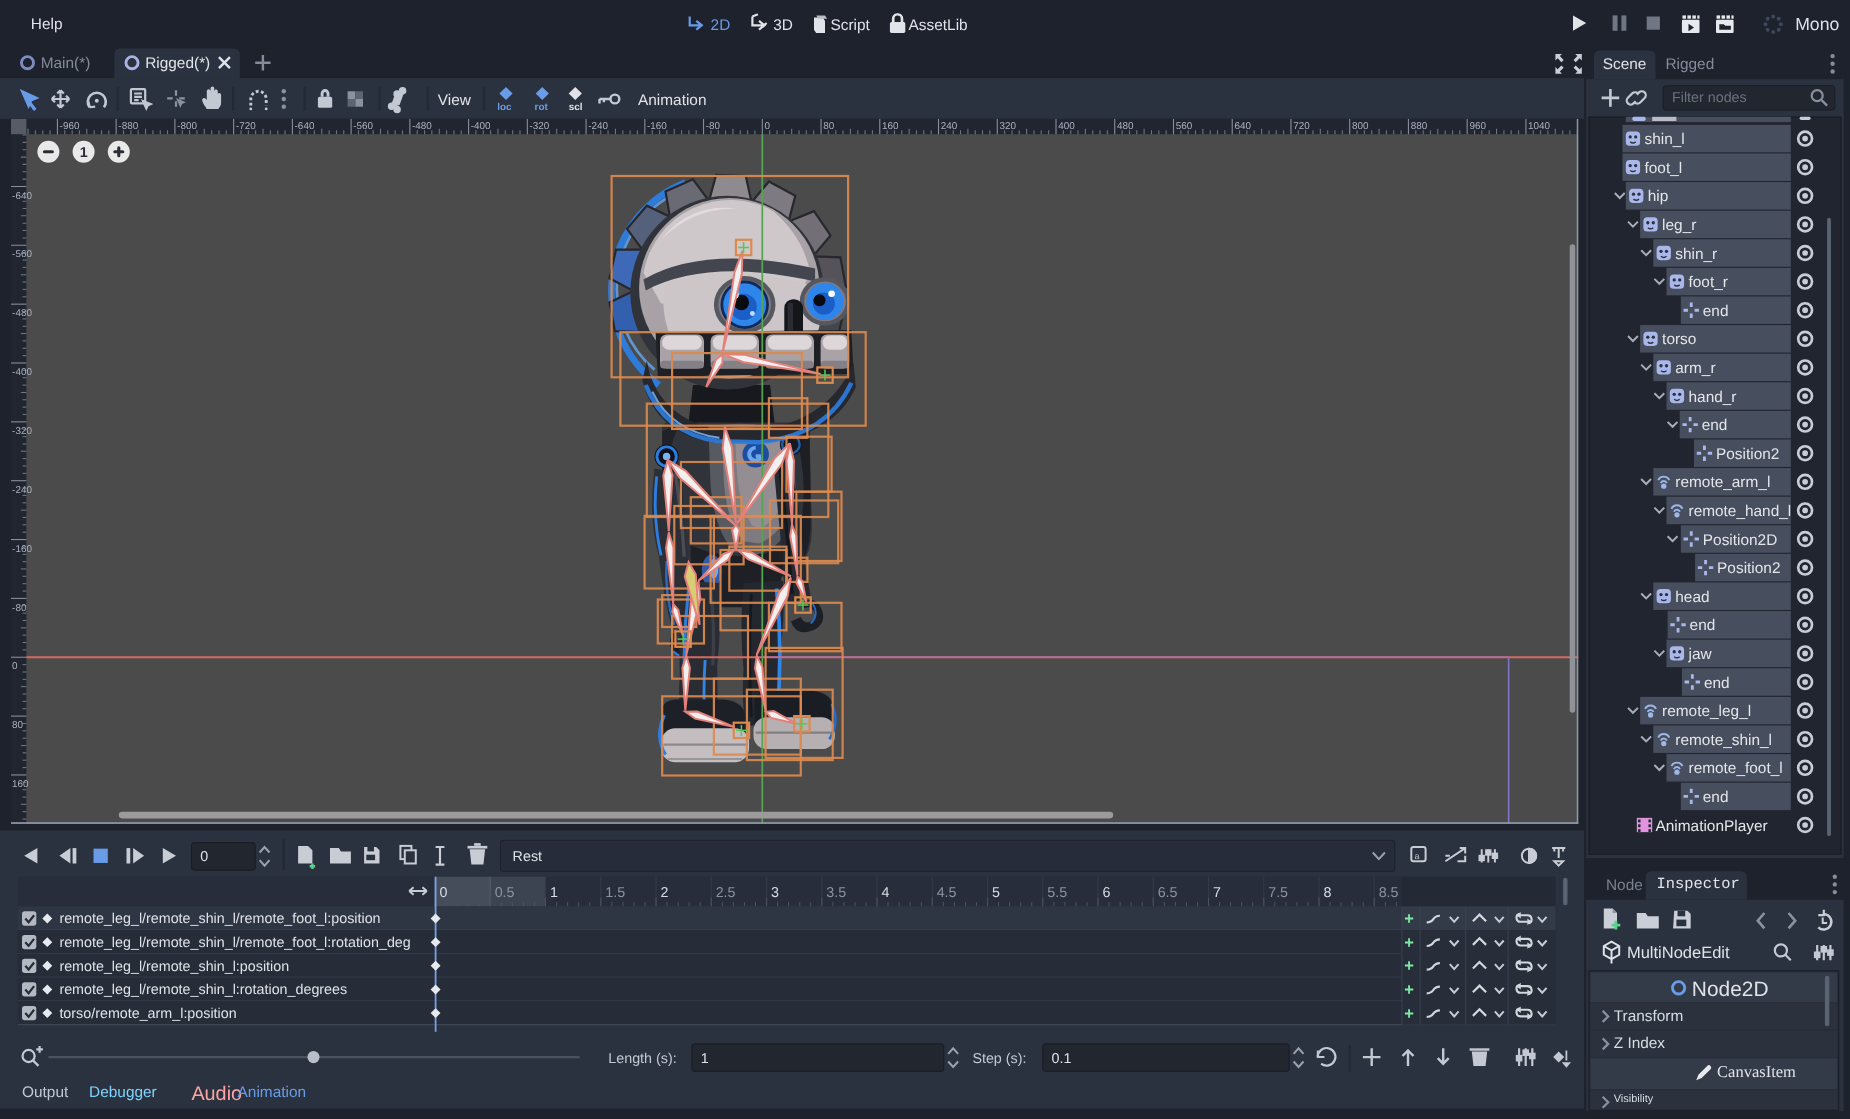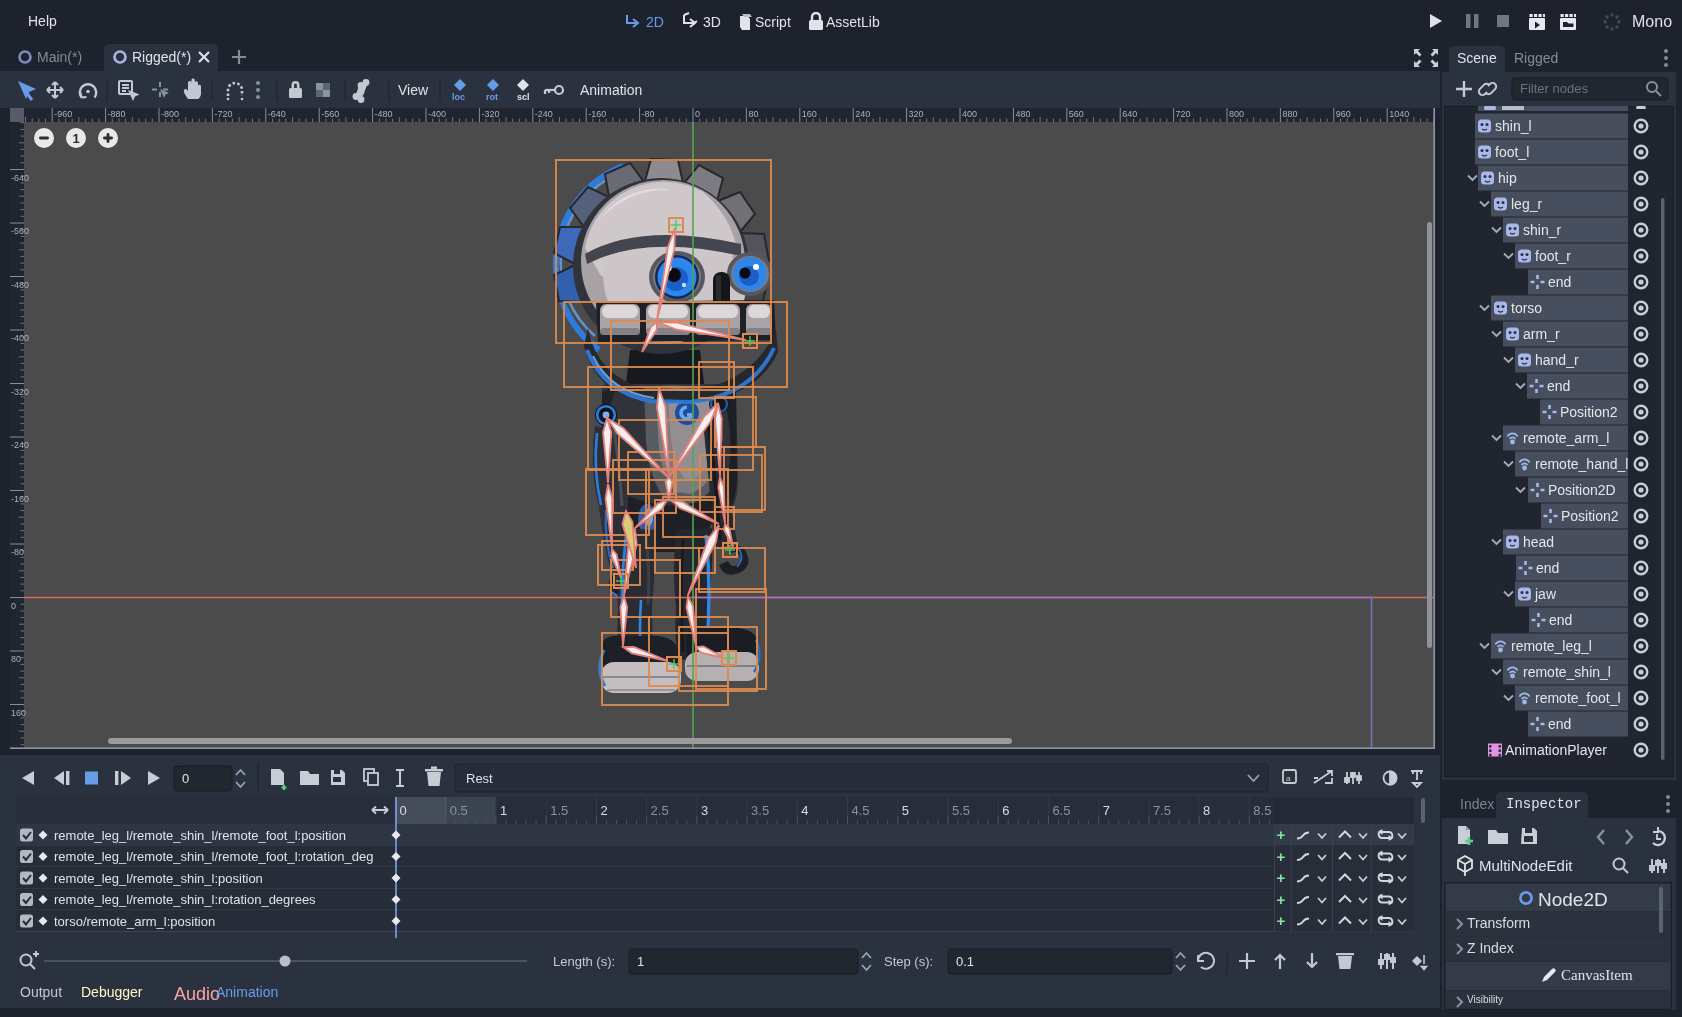--- a/index.html
+++ b/index.html
@@ -1024,21 +1024,21 @@
         <rect x="1379" y="960" width="4" height="4" fill="#c3c9d3"></rect>
         <rect x="1385" y="955" width="4" height="4" fill="#c3c9d3"></rect>
         <rect x="1391" y="958" width="4" height="4" fill="#c3c9d3"></rect>
       </g>
 <g fill="#c3c9d3">
         <path d="M1412 961 l5 -5 l5 5 l-5 5 z"></path>
         <path d="M1424 955 v9 m-2.5 2.5 h5 l-2.5 3 z" stroke="#c3c9d3" stroke-width="1.6"></path>
       </g>
 </svg>
 <div class="abs" style="left:20px;top:984px;font-size:14px;color:#c3c9d3;">Output</div>
-<div class="abs" style="left:81px;top:984px;font-size:14px;color:#fef9c3;">Debugger</div>
+<div class="abs" style="left:81px;top:984px;font-size:14px;color:#7dd3fc;">Debugger</div>
 <div class="abs" style="left:174px;top:984px;font-size:18px;color:#fca5a5;">Audio</div>
 <div class="abs" style="left:216px;top:984px;font-size:14px;color:#699ce8;">Animation</div>
 
 <div class="abs" style="left:1442px;top:44px;width:236px;height:973px;background:#1d222d;"></div>
     <div class="abs" style="left:1445px;top:108px;width:2px;height:647px;background:#363d4b;"></div>
 <div class="abs" style="left:1449px;top:46px;width:56px;height:26px;background:#2b323f;border-radius:5px 5px 0 0;"></div>
 <div class="abs" style="left:1457px;top:50px;font-size:14px;color:#dfe3e8;">Scene</div>
 <div class="abs" style="left:1514px;top:50px;font-size:14px;color:#848b99;">Rigged</div>
 <svg class="abs" style="left:1660px;top:48px;" width="12" height="22">
       <g fill="#848b99">
@@ -1327,21 +1327,21 @@
       <rect x="1489.2" y="753.8" width="2.2" height="2.6" fill="#21252f"></rect>
       <rect x="1498.6" y="753.8" width="2.2" height="2.6" fill="#21252f"></rect>
       <text x="1505" y="755" fill="#e3e6ea" font-size="14">AnimationPlayer</text>
       <g stroke="#c6cdd8" stroke-width="2.4" fill="none">
         <circle cx="1641" cy="750" r="6.3"></circle>
       </g>
       <circle cx="1641" cy="750" r="2.6" fill="#c6cdd8"></circle>
       <rect x="1661" y="198" width="3.5" height="562" rx="1.7" fill="#5a6372"></rect>
     </svg>
 <div class="abs" style="left:1496px;top:792px;width:92px;height:26px;background:#2b323f;border-radius:5px 5px 0 0;"></div>
-<div class="abs" style="left:1460px;top:796px;font-size:14px;color:#7b8290;">Index</div>
+<div class="abs" style="left:1460px;top:796px;font-size:14px;color:#7b8290;">Node</div>
 <div class="abs" style="left:1506px;top:796px;font-size:14px;color:#e0e4ea;font-family:Liberation Mono, monospace;">Inspector</div>
 <svg class="abs" style="left:1662px;top:794px;" width="12" height="22">
       <g fill="#848b99">
         <circle cx="6" cy="3" r="2"></circle>
         <circle cx="6" cy="10" r="2"></circle>
         <circle cx="6" cy="17" r="2"></circle>
       </g>
     </svg>
 <div class="abs" style="left:1442px;top:818px;width:234px;height:192px;background:#2b323f;"></div>
 <svg class="abs" style="left:1442px;top:820px;" width="234" height="34" viewBox="0 0 234 34">

